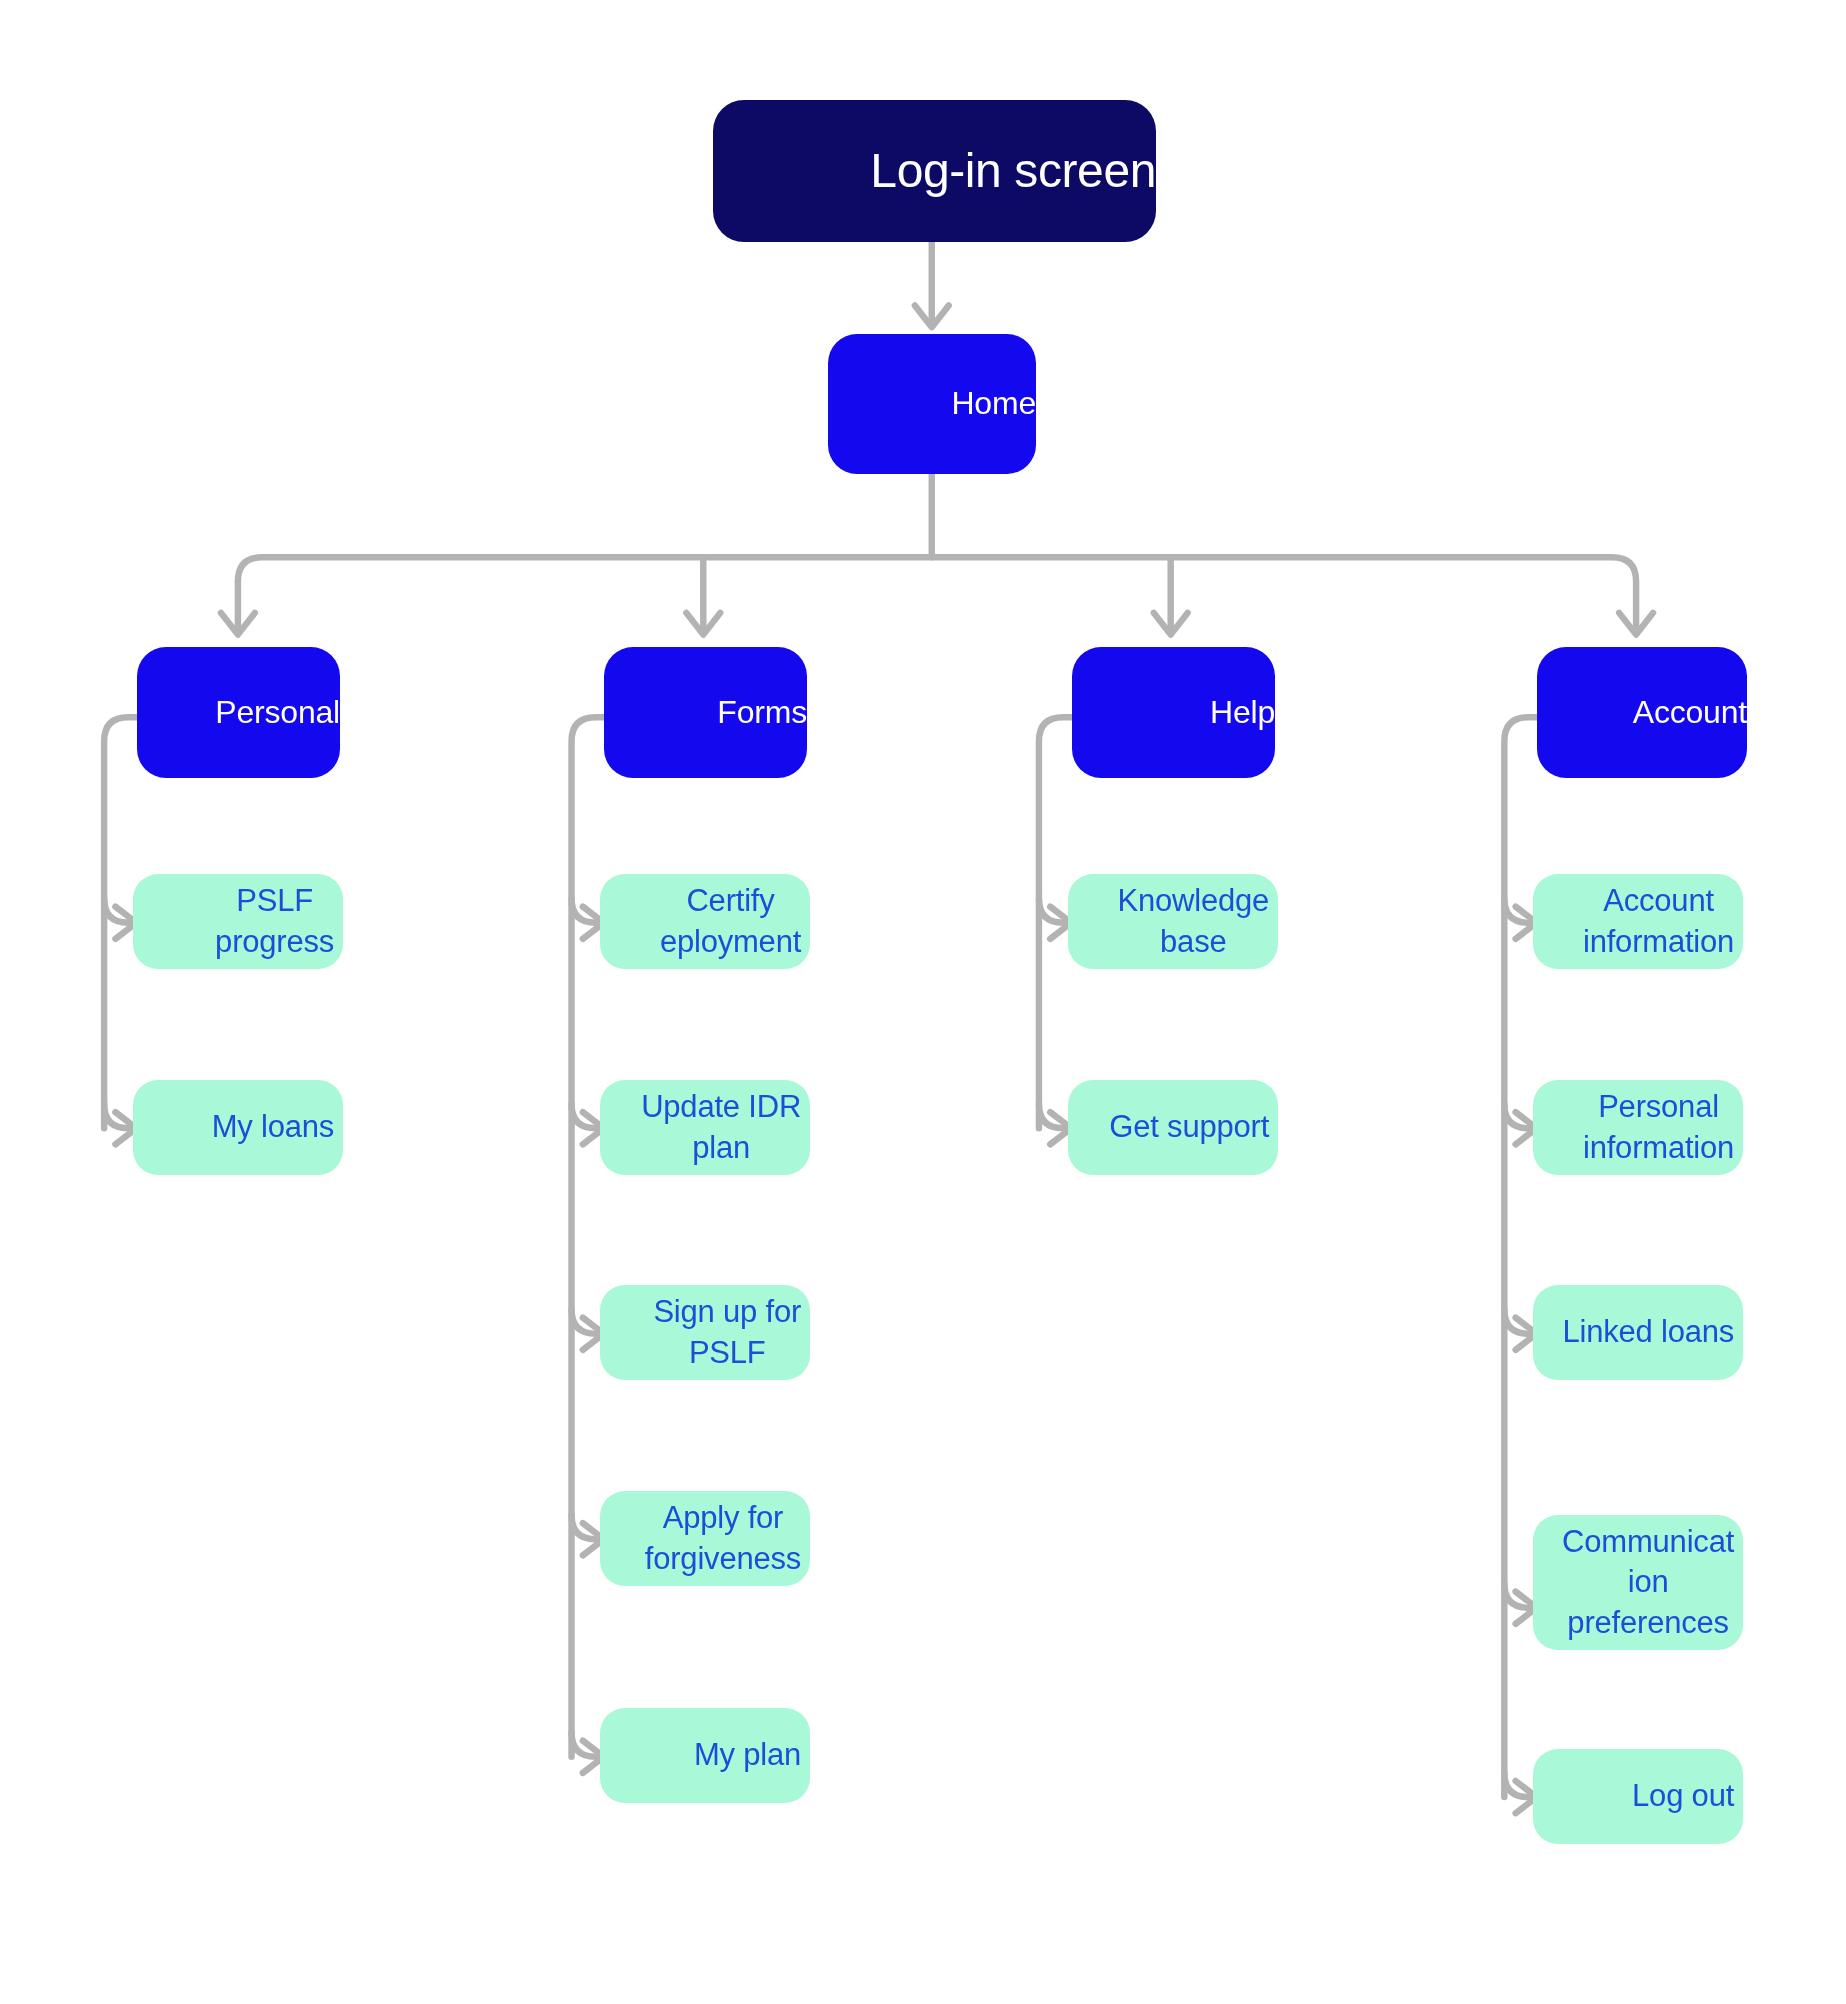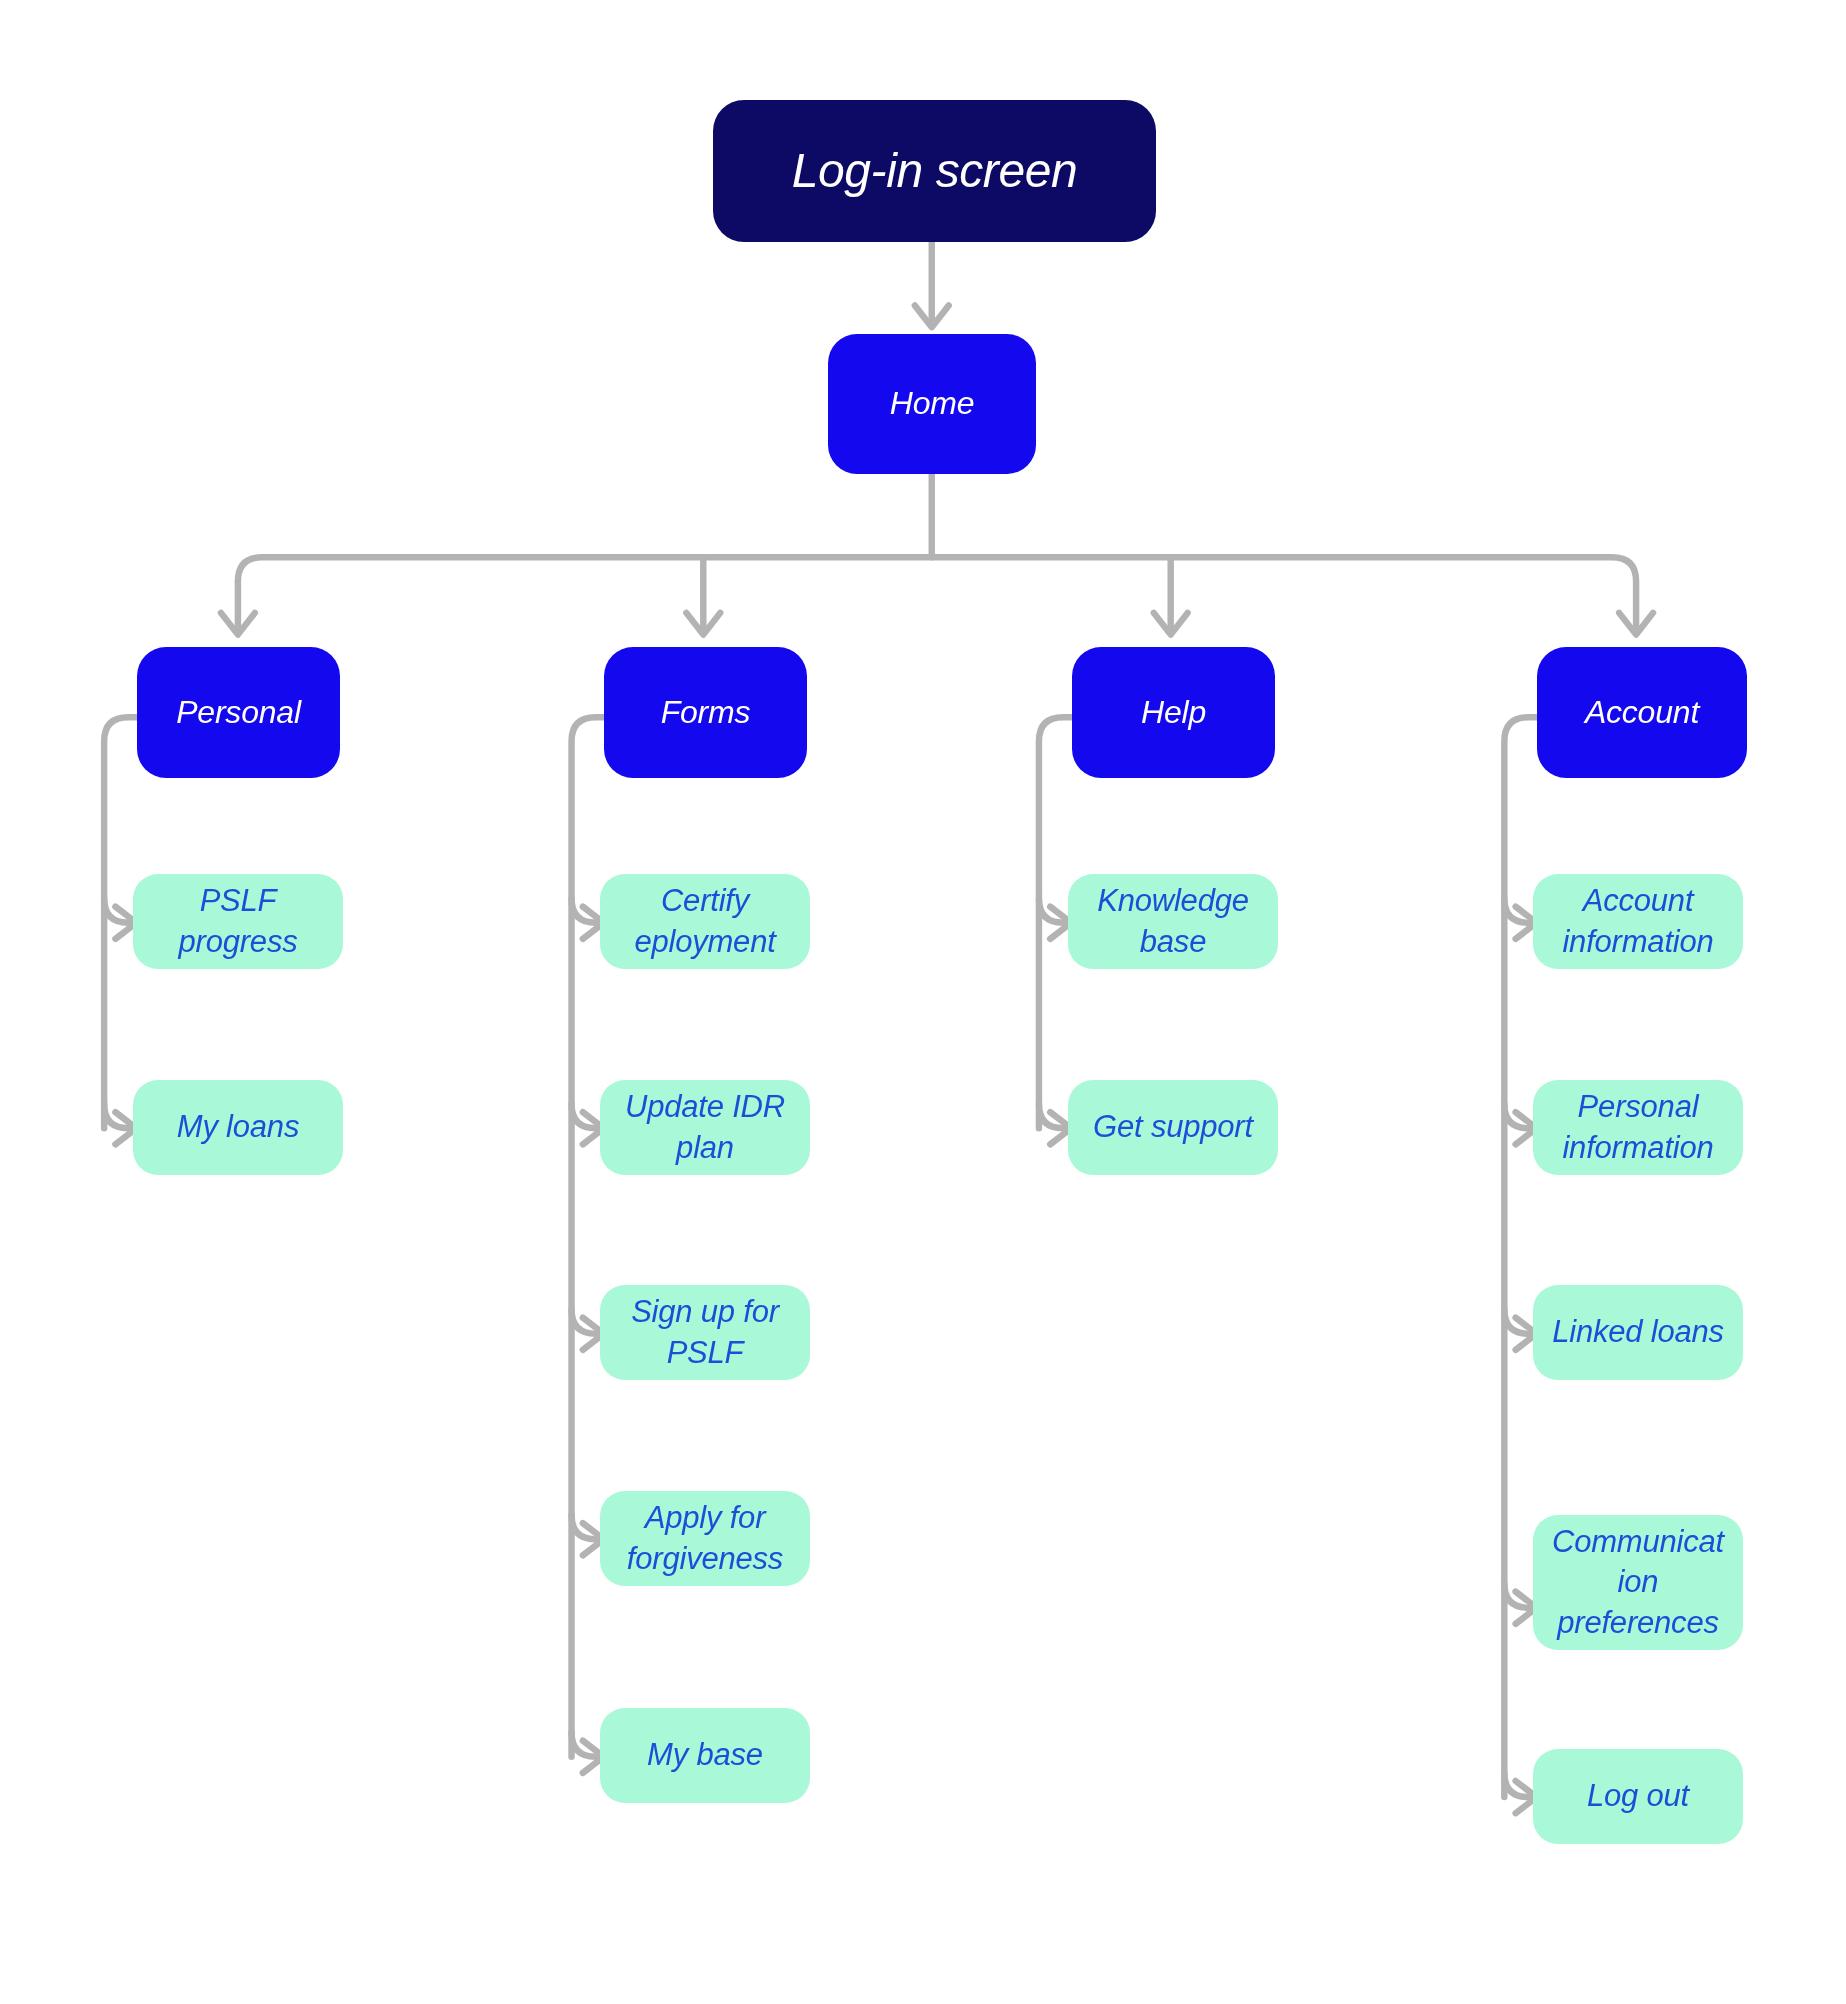--- a/index.html
+++ b/index.html
@@ -1,22 +1,22 @@
 <!DOCTYPE html>
 <html style="font-size:6.4px"><head>
 <meta charset="utf-8">
 <style>
   html,body{margin:0;padding:0;background:#ffffff;}
   body{width:1847px;height:2005px;position:relative;overflow:hidden;
        font-family:"Liberation Sans","DejaVu Sans",sans-serif;}
   #stage{position:absolute;inset:0;width:1847px;height:2005px;}
   #wires{position:absolute;left:0;top:0;width:1847px;height:2005px;pointer-events:none;}
 
-  .node{position:absolute;display:flex;align-items:center;justify-content:center;
-        text-align:center;box-sizing:border-box;font-style:italic;}
+  .node{position:absolute;display:flex;align-items:center;justify-content:flex-end;
+        text-align:center;box-sizing:border-box;}
   .node .lbl{display:block;line-height:1.30;white-space:pre-line;}
 
   .node.root{background:#0D0A66;color:#ffffff;border-radius:31px;
              font-size:48px;font-weight:400;letter-spacing:-0.4px;}
   .node.lvl1{background:#1408EE;color:#ffffff;border-radius:29px;
              font-size:32px;font-weight:400;letter-spacing:-0.2px;}
   .node.lvl2{background:#1408EE;color:#ffffff;border-radius:29px;
              font-size:32px;font-weight:400;letter-spacing:-0.2px;}
   .node.leaf{background:#A9F8D7;color:#1d4ed8;border-radius:25px;
              font-size:31px;font-weight:400;letter-spacing:-0.2px;padding:0 8.9px;}
@@ -142,21 +142,21 @@
   </div>
   <div class="node leaf" style="left:600px;top:1285px;width:210px;height:95px;">
     <span class="lbl">Sign up for
 PSLF</span>
   </div>
   <div class="node leaf" style="left:600px;top:1491px;width:210px;height:95px;">
     <span class="lbl">Apply for
 forgiveness</span>
   </div>
   <div class="node leaf" style="left:600px;top:1708px;width:210px;height:95px;">
-    <span class="lbl">My base</span>
+    <span class="lbl">My plan</span>
   </div>
 
   <div class="node leaf" style="left:1068px;top:874px;width:210px;height:95px;">
     <span class="lbl">Knowledge
 base</span>
   </div>
   <div class="node leaf" style="left:1068px;top:1080px;width:210px;height:95px;">
     <span class="lbl">Get support</span>
   </div>
 

